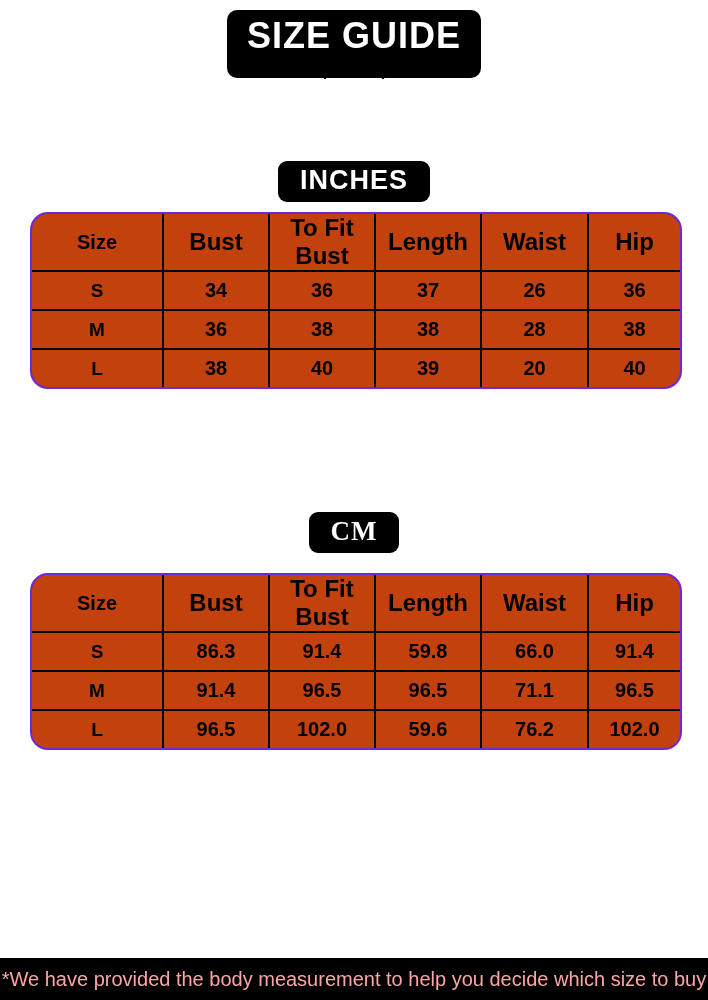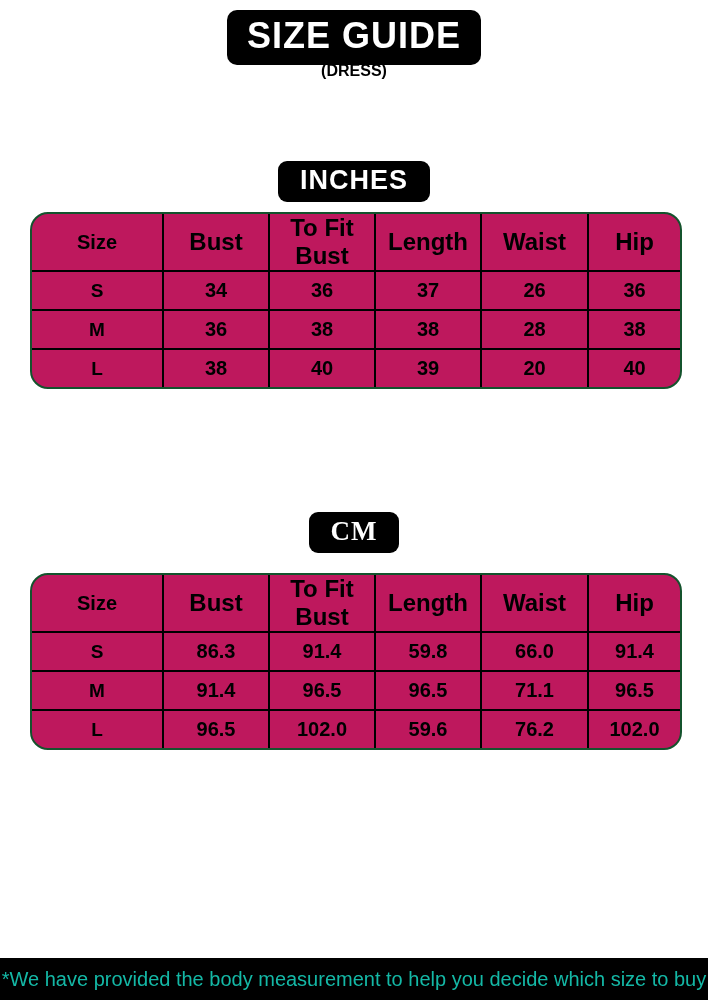--- a/index.html
+++ b/index.html
@@ -25,41 +25,41 @@
     display: inline-block;
     background: #000000;
     color: #ffffff;
     border-radius: 10px;
     line-height: 1;
   }
   .title-badge {
     font-size: 36px;
     font-weight: bold;
     letter-spacing: 1px;
-    padding: 8px 20px 11px 20px;
+    padding: 8px 20px 24px 20px;
   }
   .subtitle {
     font-size: 16px;
     font-weight: bold;
   }
   .unit-badge {
     font-size: 27px;
     font-weight: bold;
     letter-spacing: 1px;
     padding: 6px 22px 8px 22px;
     border-radius: 9px;
   }
   .size-table-wrap {
     position: absolute;
     left: 30px;
     width: 648px;
-    border: 2px solid #14532d;
+    border: 2px solid #6d28d9;
     border-radius: 18px;
     overflow: hidden;
-    background: #be185d;
+    background: #c2410c;
   }
   table.size-table {
     width: 100%;
     border-collapse: collapse;
     border: hidden; 
     table-layout: fixed;
   }
   table.size-table th,
   table.size-table td {
     border: 2px solid #000000;
@@ -92,21 +92,21 @@
   col.c-waist  { width: 107px; }
   col.c-hip    { width: 92px;  }
 
   .footer-bar {
     position: absolute;
     left: 0;
     top: 958px;
     width: 100%;
     height: 42px;
     background: #000000;
-    color: #14b8a6;
+    color: #fca5a5;
     display: flex;
     align-items: center;
     justify-content: center;
     font-size: 20px;
   }
   
   #title-row    { top: 10px; }
   #subtitle-row { top: 62px; }
   #inches-row   { top: 161px; }
   #inches-table { top: 212px; }

